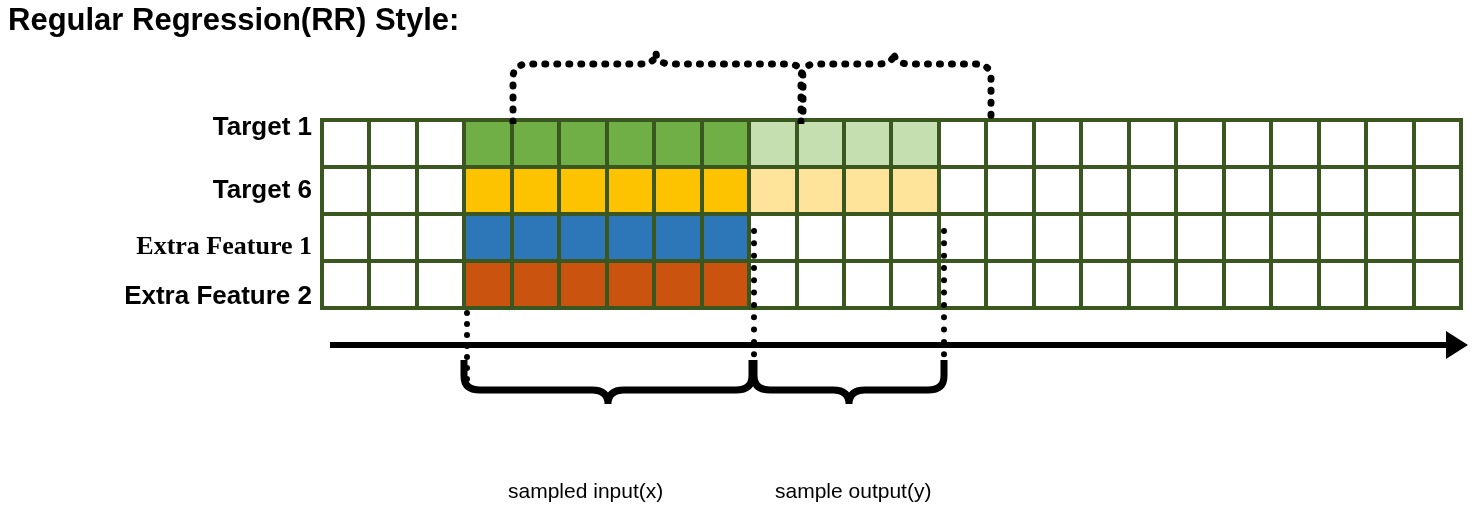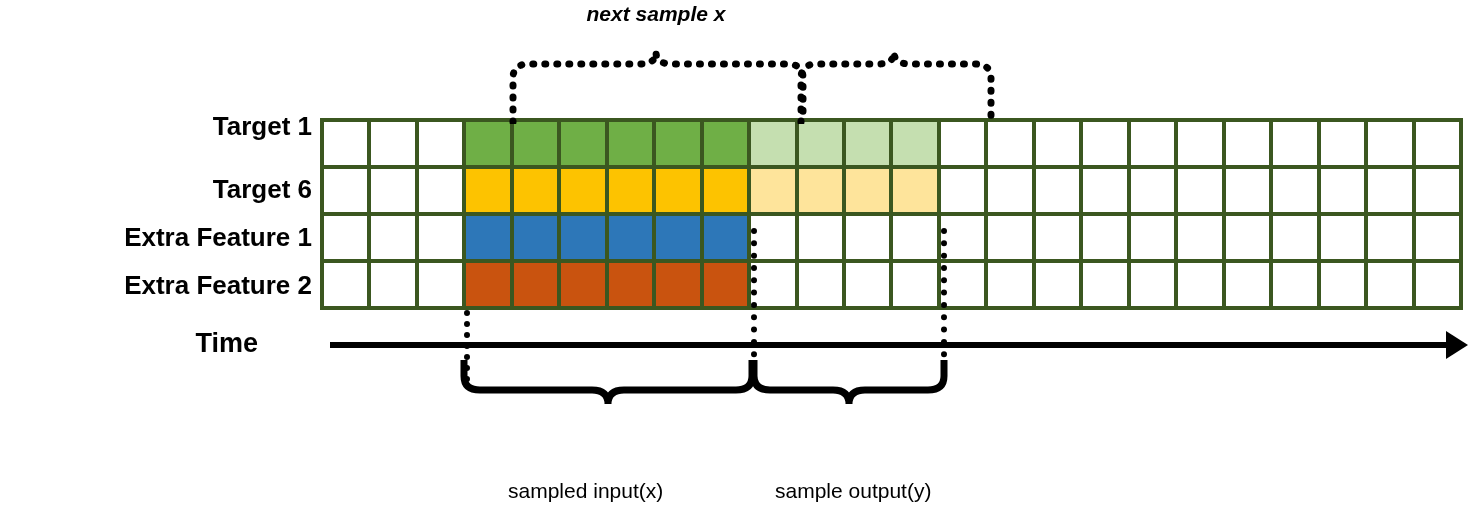--- a/index.html
+++ b/index.html
@@ -78,29 +78,29 @@
     position:absolute;
     font-size:21px;font-weight:normal;color:#000;
     line-height:1.32;white-space:pre;
   }
 </style>
 </head>
 <body>
 
 <div id="stage">
 
+  <div class="title">Regular Regression(RR) Style:</div>
 
   <div class="labelcol">
     <div class="rowlabel" style="top:111px;">Target 1</div>
     <div class="rowlabel" style="top:174px;">Target 6</div>
-    <div class="rowlabel" style="top:222px;">Extra Feature 1</div>
-    <div class="rowlabel" style="top:270px;">Extra Feature 2</div>
+    <div class="rowlabel" style="top:231px;font-family:Liberation Serif, serif;">Extra Feature 1</div>
+    <div class="rowlabel" style="top:280px;">Extra Feature 2</div>
   </div>
 
-  <div class="timelabel" style="top:328px;">Time</div>
 
   <div id="grid" style="grid-template-columns: repeat(24, 1fr); grid-template-rows: repeat(4, 1fr); background: rgb(59, 87, 32);">
       <div class="cell" style="background: rgb(255, 255, 255);"></div>
       <div class="cell" style="background: rgb(255, 255, 255);"></div>
       <div class="cell" style="background: rgb(255, 255, 255);"></div>
       <div class="cell" style="background: rgb(111, 175, 70);"></div>
       <div class="cell" style="background: rgb(111, 175, 70);"></div>
       <div class="cell" style="background: rgb(111, 175, 70);"></div>
       <div class="cell" style="background: rgb(111, 175, 70);"></div>
       <div class="cell" style="background: rgb(111, 175, 70);"></div>
@@ -197,21 +197,20 @@
   <div id="timeaxis"></div>
   <div id="timearrow"></div>
 
   <div class="vguide" style="left:464px;top:310px;height:72px;"></div>
   <div class="vguide" style="left:751px;top:228px;height:154px;"></div>
   <div class="vguide" style="left:941px;top:228px;height:154px;"></div>
 
   <svg class="topbrace" style="left:505px;top:48px;" width="306" height="76" viewBox="0 0 306 76">
     <path d="M 8 74 L 8 30 Q 8 16 24 16 L 135 16 Q 151 16 151 4 Q 151 16 167 16 L 282 16 Q 298 16 298 30 L 298 74" fill="none" stroke="#000" stroke-width="7" stroke-linecap="round" stroke-dasharray="1 11"></path>
   </svg>
-  <div class="braceLabel" style="left:506px;top:2px;width:300px;">next sample x</div>
 
   <svg class="topbrace" style="left:793px;top:48px;" width="206" height="76" viewBox="0 0 206 76">
     <path d="M 8 74 L 8 30 Q 8 16 24 16 L 85 16 Q 101 16 101 4 Q 101 16 117 16 L 182 16 Q 198 16 198 30 L 198 74" fill="none" stroke="#000" stroke-width="7" stroke-linecap="round" stroke-dasharray="1 11"></path>
   </svg>
 
   <svg class="botbrace" style="left:456px;top:358px;" width="304" height="54" viewBox="0 0 304 54">
     <path d="M 8 2 L 8 18 Q 8 32 24 32 L 136 32 Q 152 32 152 46 Q 152 32 168 32 L 280 32 Q 296 32 296 18 L 296 2" fill="none" stroke="#000" stroke-width="7" stroke-linecap="butt"></path>
   </svg>
 
   <svg class="botbrace" style="left:746px;top:358px;" width="206" height="54" viewBox="0 0 206 54">

